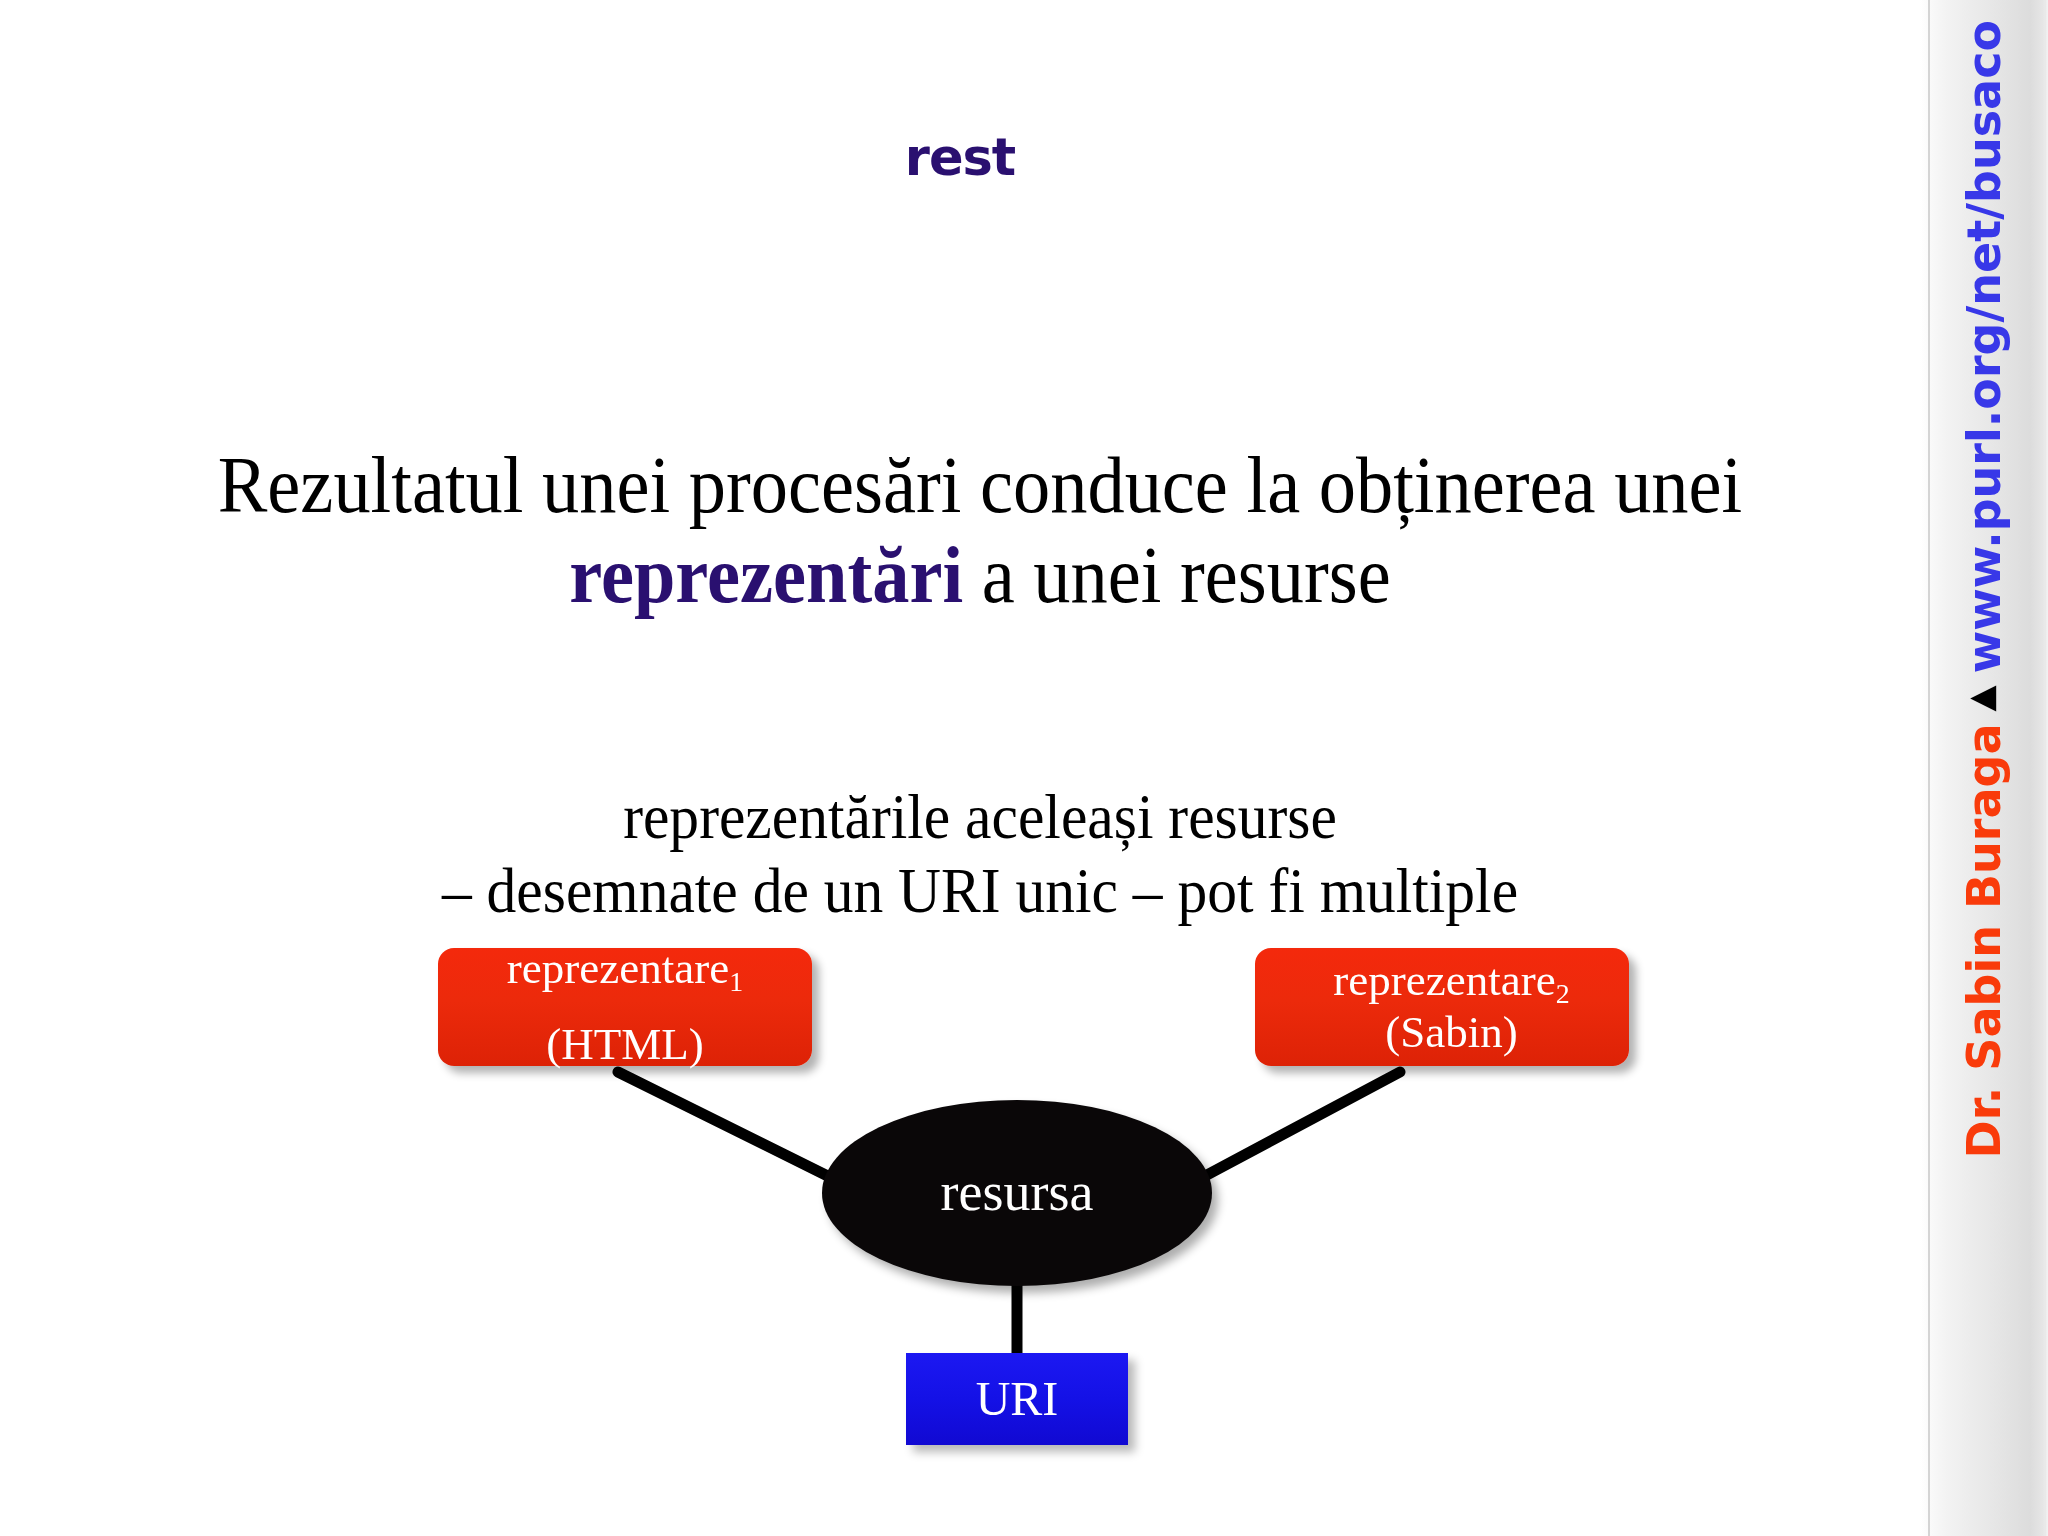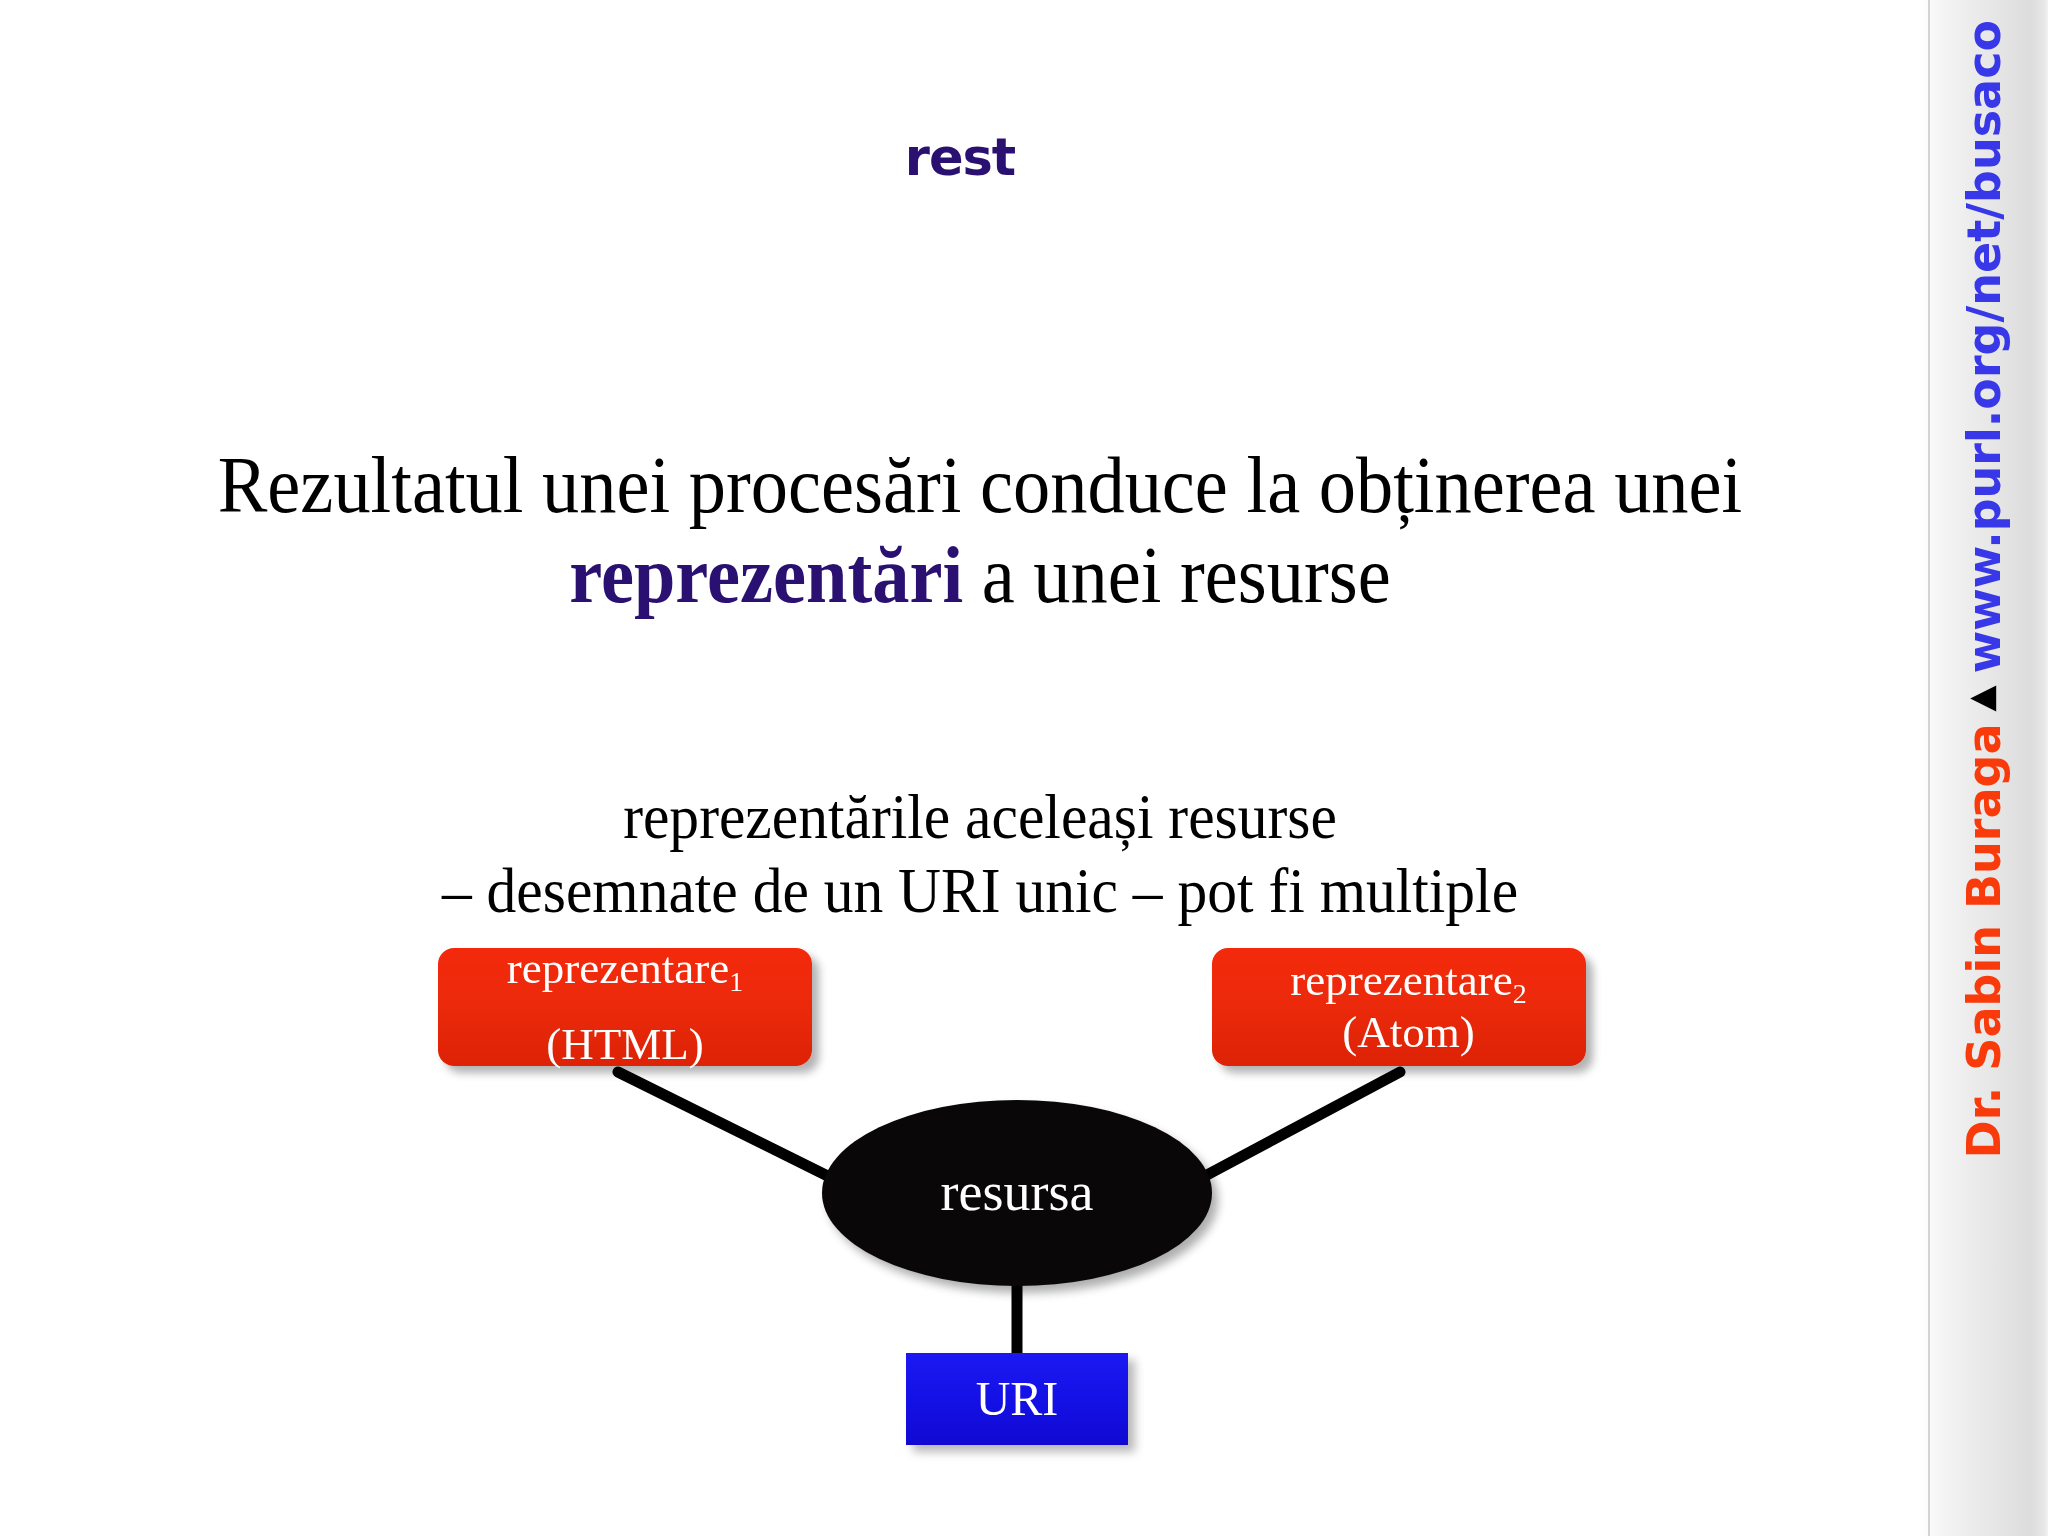--- a/index.html
+++ b/index.html
@@ -93,21 +93,21 @@
   }
   .rep-box {
     width: 374px;
     height: 118px;
     border-radius: 16px;
     background: linear-gradient(180deg, #f4290c 0%, #ec2a0b 45%, #dd2206 100%);
     box-shadow: 7px 7px 9px rgba(0,0,0,0.30);
     font-size: 45px;
   }
   #rep-box-1 { left: 438px; top: 948px; gap: 24px; }
-  #rep-box-2 { left: 1212px; top: 948px; padding-left: 19px; }
+  #rep-box-2 { left: 1255px; top: 948px; padding-left: 19px; }
   .rep-box sub {
     font-size: 0.62em;
     vertical-align: -0.28em;
   }
 
   #resource-ellipse {
     left: 822px;
     top: 1100px;
     width: 390px;
     height: 186px;
@@ -216,21 +216,21 @@
     <div>
       <span>reprezentare</span><sub>1</sub>
     </div>
     <div>(HTML)</div>
   </div>
 
   <div class="node rep-box" id="rep-box-2">
     <div>
       <span>reprezentare</span><sub>2</sub>
     </div>
-    <div>(Atom)</div>
+    <div>(Sabin)</div>
   </div>
 
   <div class="node" id="resource-ellipse">
     <span>resursa</span>
   </div>
 
   <div class="node" id="uri-box">
     <span>URI</span>
   </div>
 

